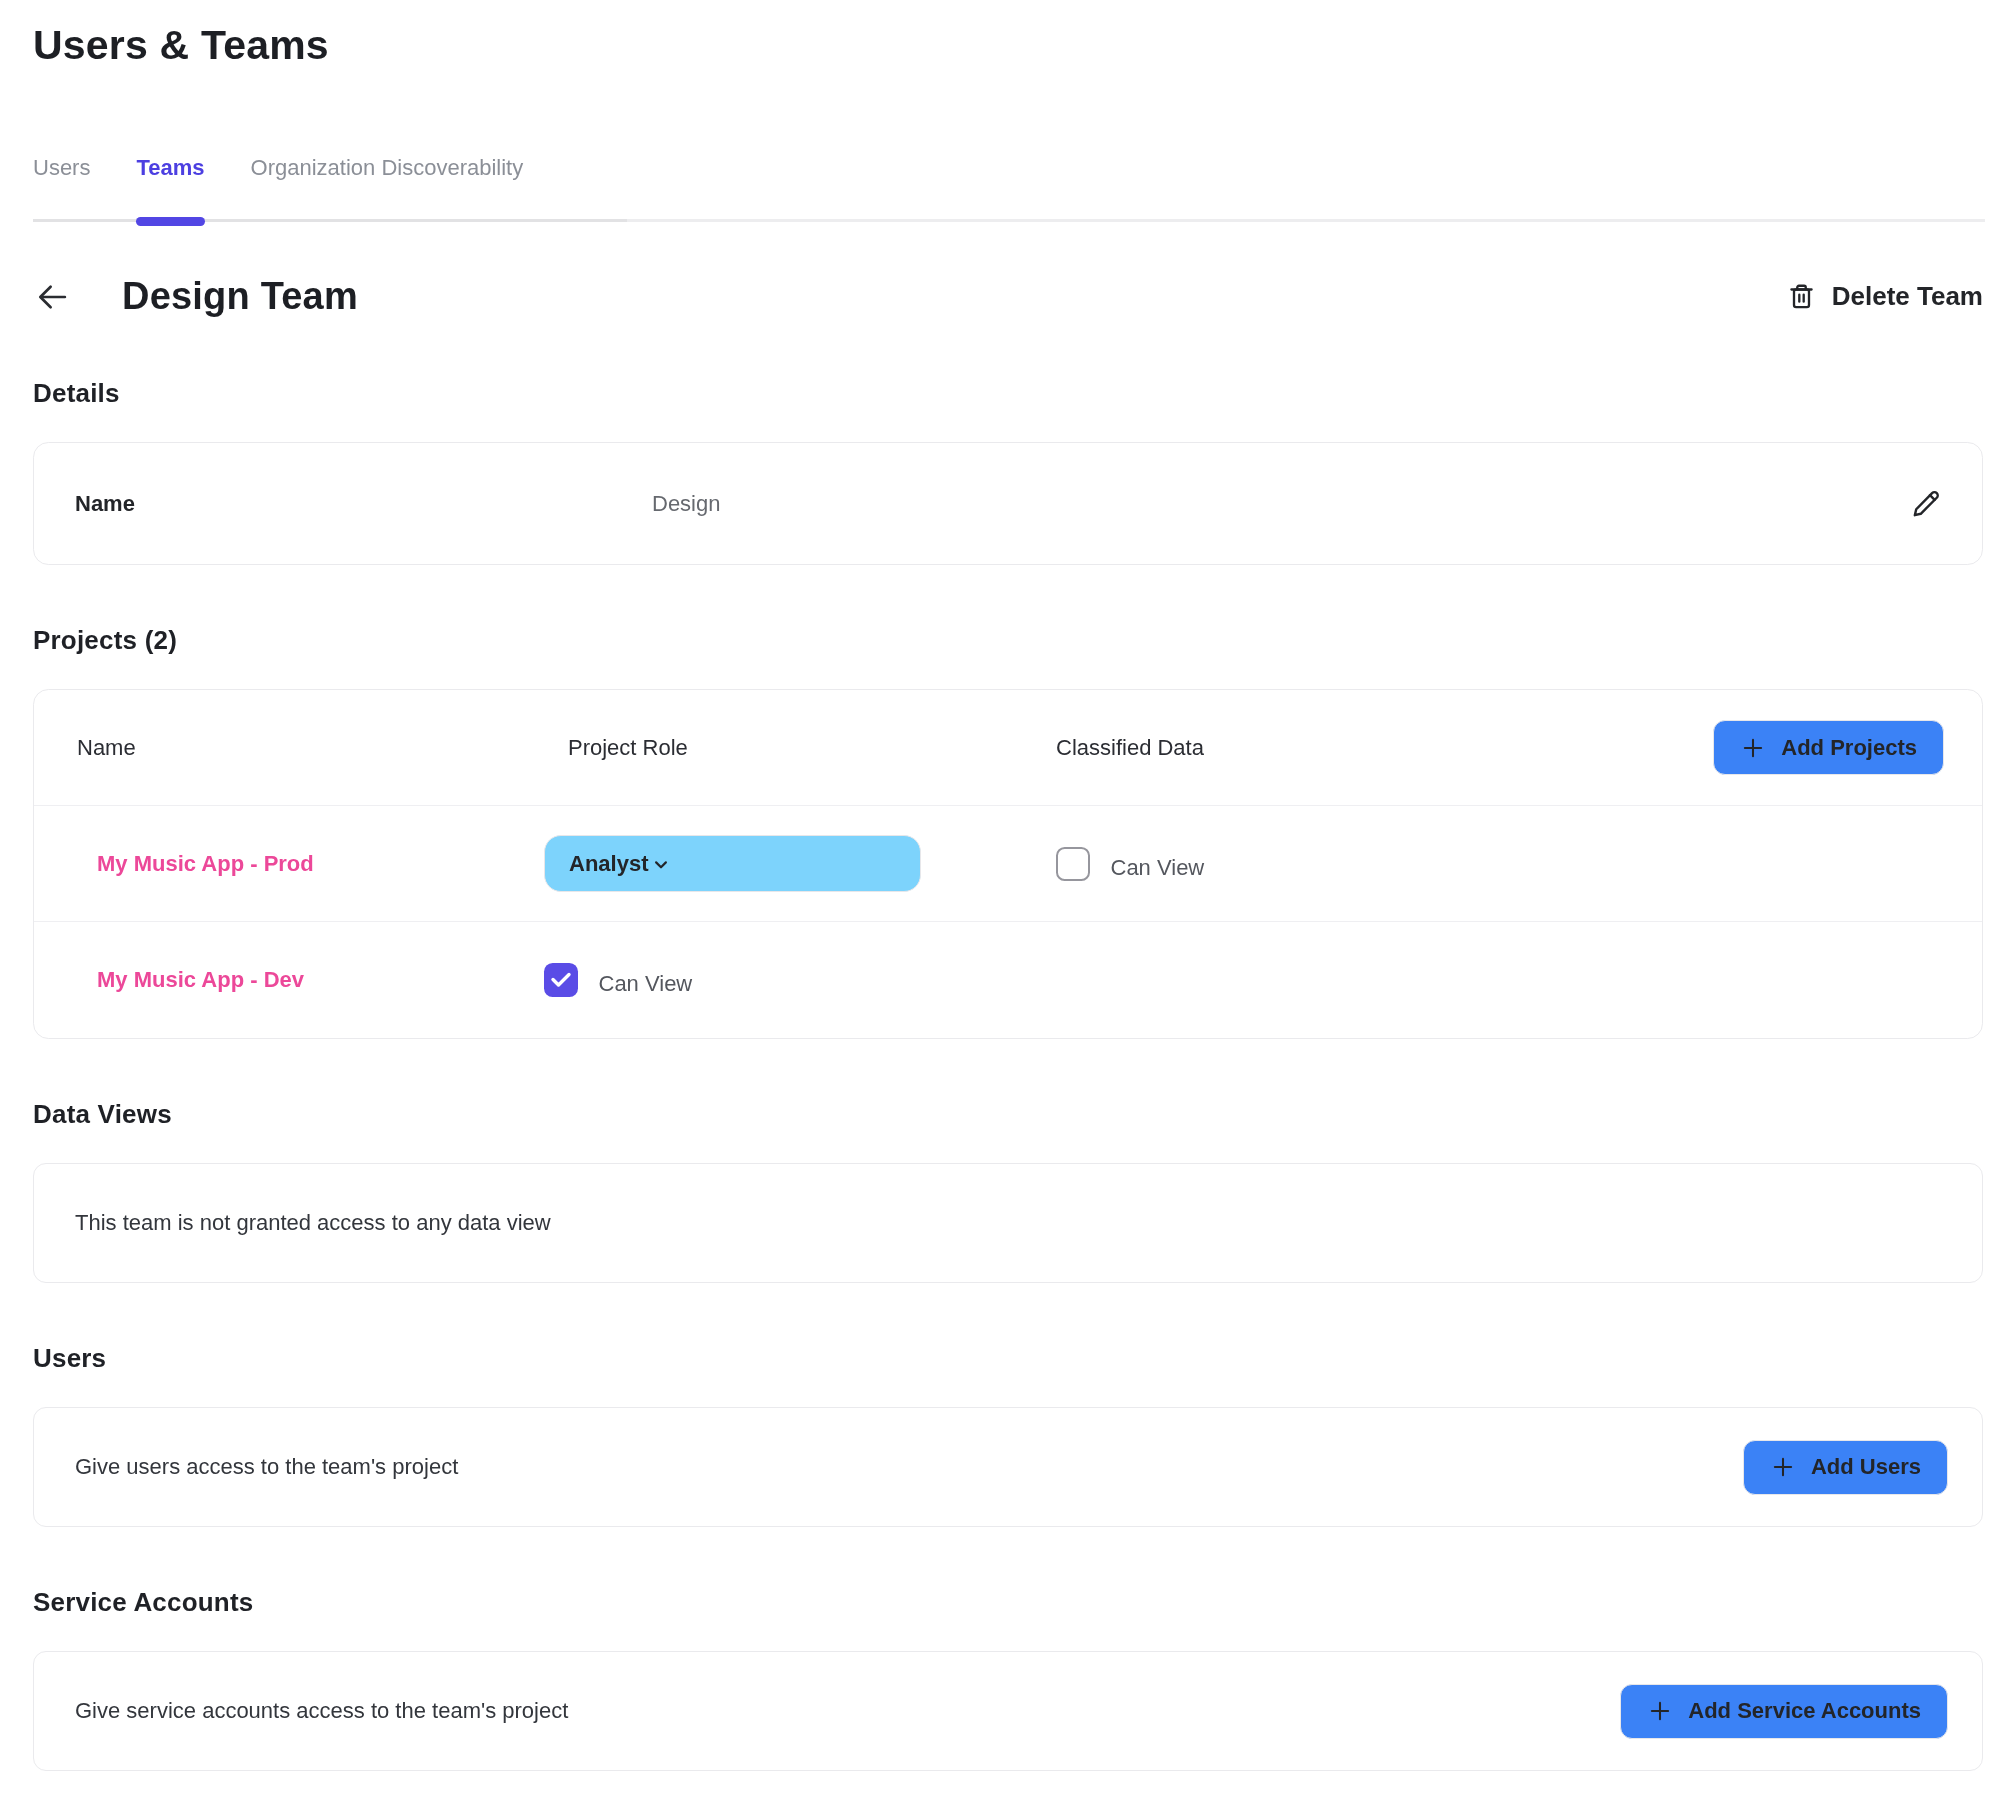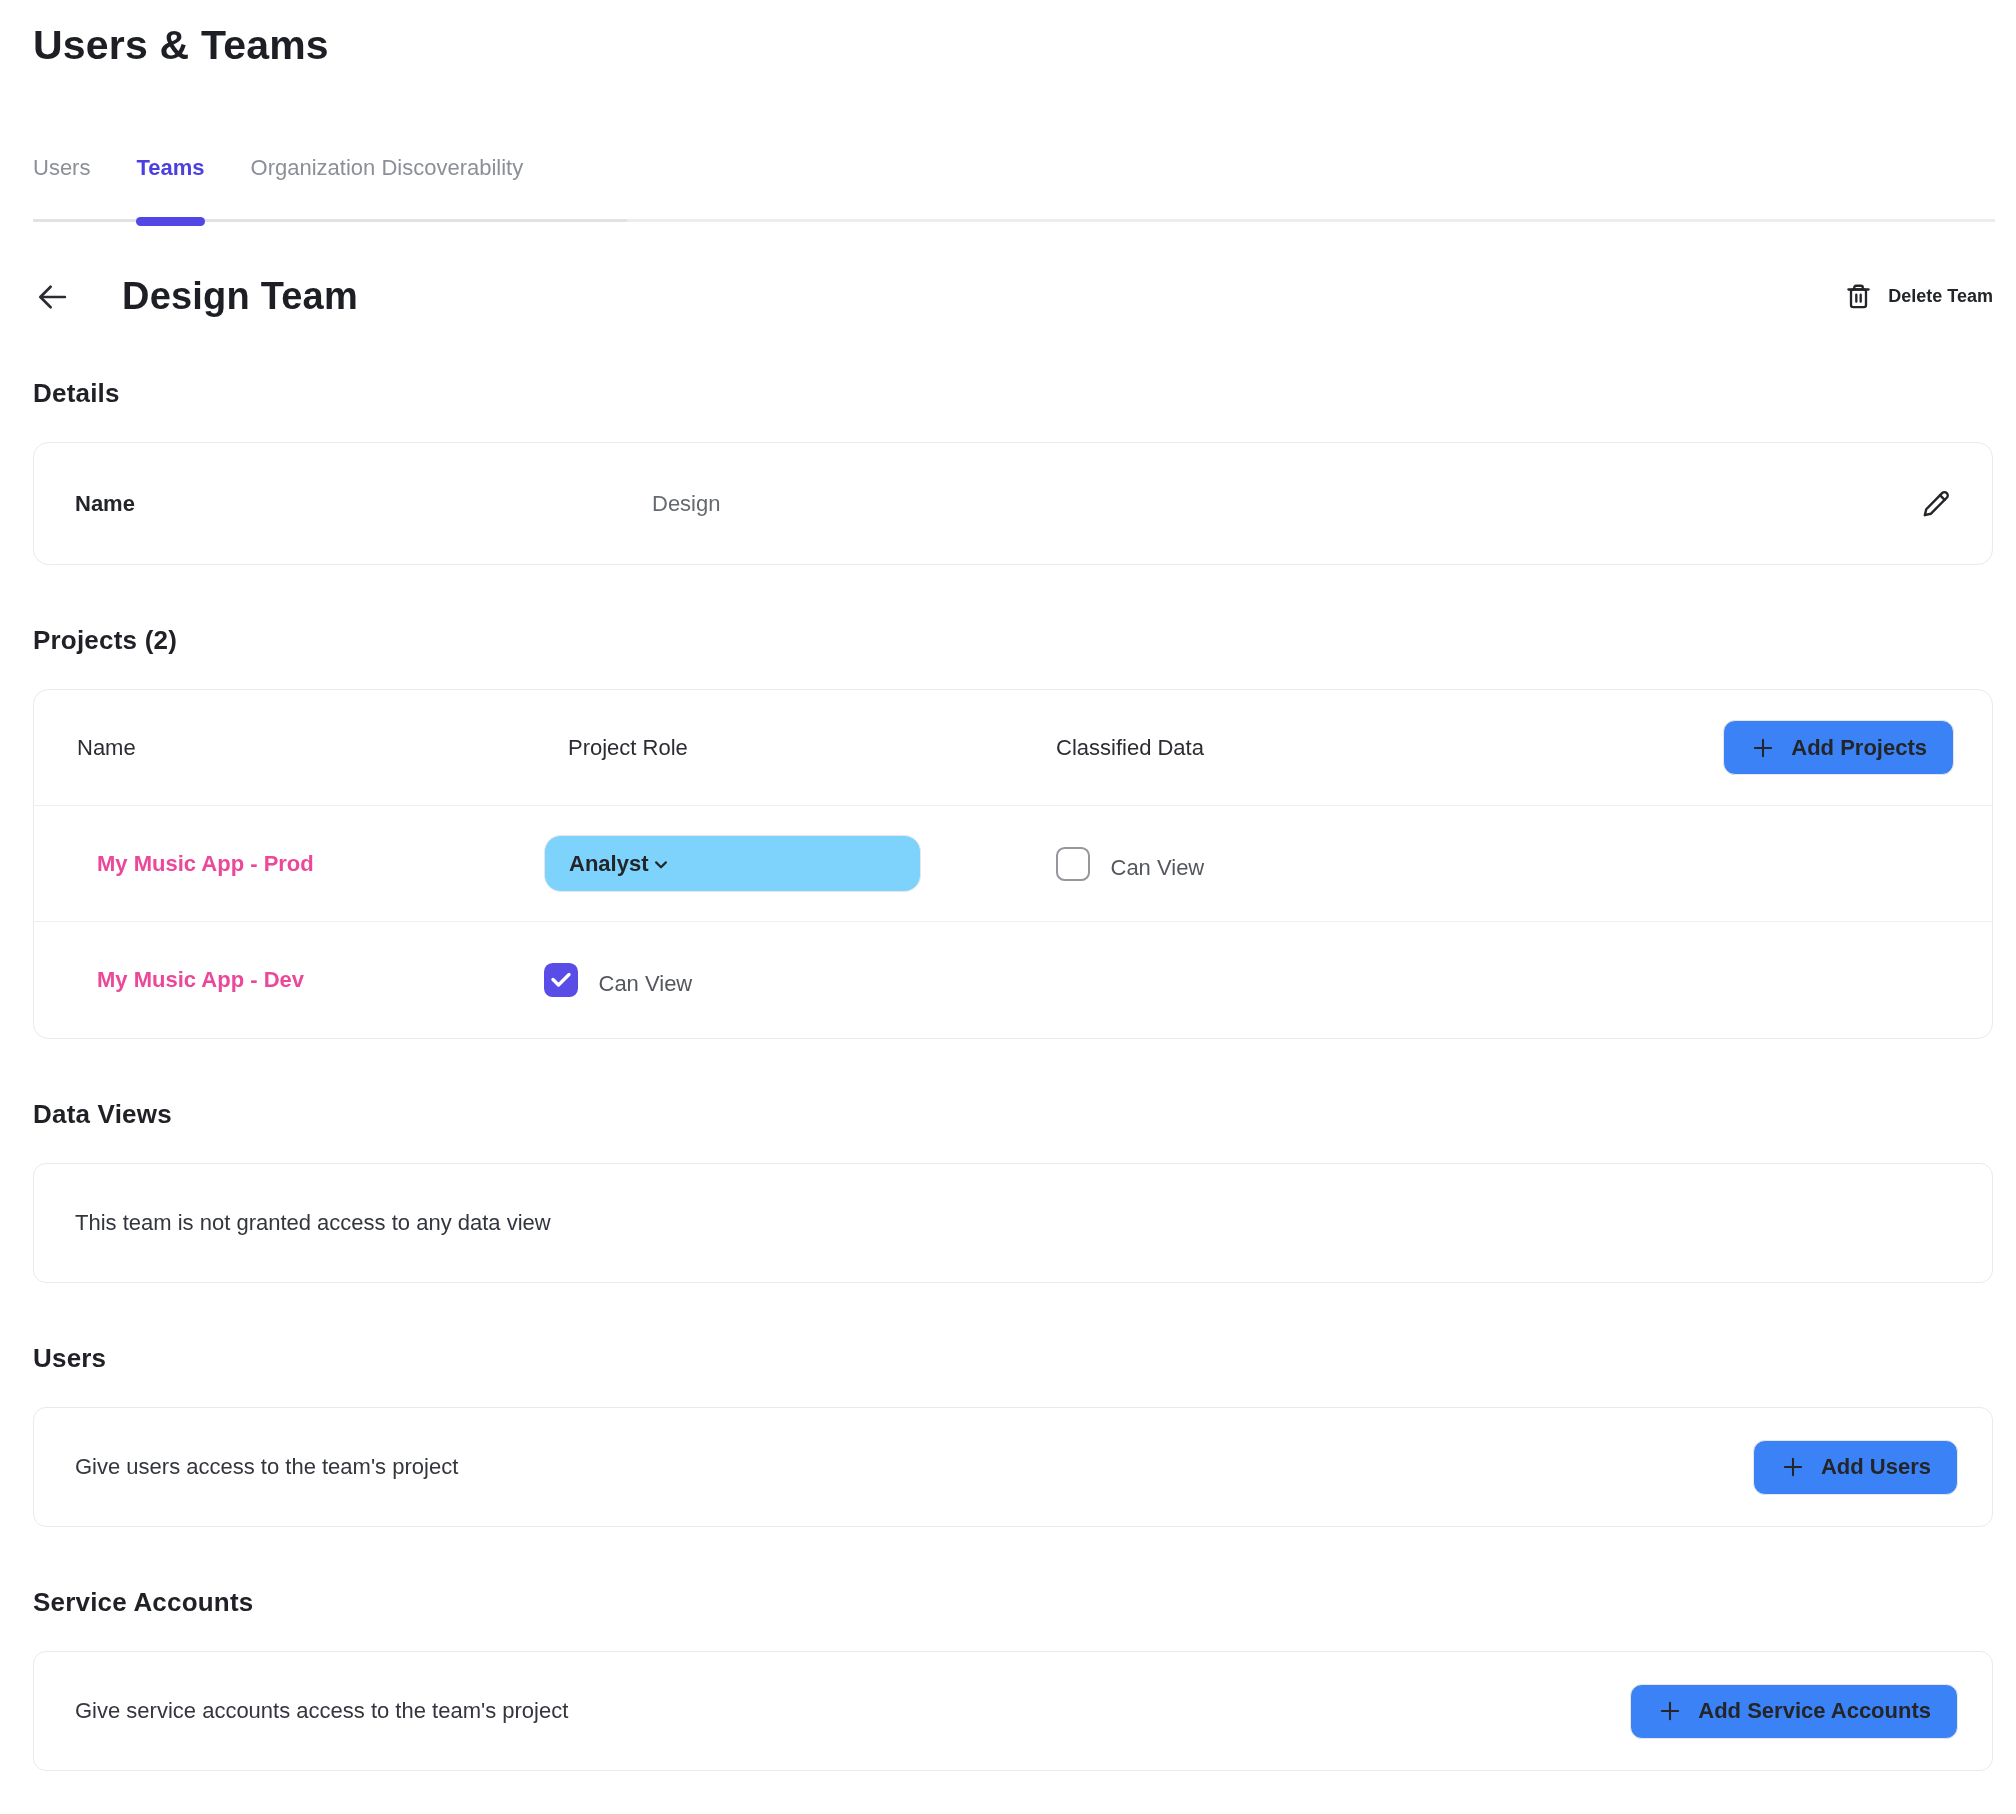--- a/index.html
+++ b/index.html
@@ -3,21 +3,21 @@
 <meta charset="utf-8">
 <style>
   * { box-sizing: border-box; margin: 0; padding: 0; }
   html,body { background:#ffffff; }
   body {
     width: 2017px; height: 1815px;
     font-family: "Liberation Sans", sans-serif;
     color: #232529;
     overflow: hidden;
   }
-  .content { padding: 0 24px 0 33px; }
+  .content { padding: 0 34px 0 33px; }
 
   h1[data-name="page-title"] {
     font-size: 41px; font-weight: 700; color: #1d1f24;
     margin-top: 22px; letter-spacing: 0.2px;
   }
 
   
   .tabs { display:flex; gap:46px; margin-top:86px; position:relative; }
   .tabs::after { content:""; position:absolute; left:0; right:-1.7px; bottom:0; height:2.6px; background:#ededef; }
   .tabs::before { content:""; position:absolute; left:0; width:594px; bottom:0; height:3.4px; background:#e2e2e4; z-index:1; }
@@ -29,21 +29,21 @@
   }
 
   
   .team-header { display:flex; align-items:center; margin-top:53px; }
   .back-btn { width:39px; height:39px; display:flex; align-items:center; justify-content:center; cursor:pointer; background:none; border:none; }
   .back-btn svg { width:38px; height:38px; }
   h2[data-name="team-title"] { font-size:38px; font-weight:700; color:#1d1f24; margin-left:50px; letter-spacing:0.2px; }
   .delete-btn {
     margin-left:auto; display:flex; align-items:center; gap:14.6px;
     background:none; border:none; cursor:pointer;
-    font-family:inherit; font-size:18px; font-weight:600; color:#232529;
+    font-family:inherit; font-size:26px; font-weight:600; color:#232529;
   }
   .delete-btn svg { width:31px; height:31px; }
 
   
   h3.section-heading { font-size:26px; font-weight:700; color:#1f2126; margin:60px 0 33px; letter-spacing:0.2px; }
   .card { border:1.7px solid #eaeaed; border-radius:15.4px; background:#fff; }
 
   
   .details-card { display:flex; align-items:center; height:123px; padding:0 39px 0 41px; }
   .details-label { width:577px; font-size:22px; font-weight:600; color:#232529; }

